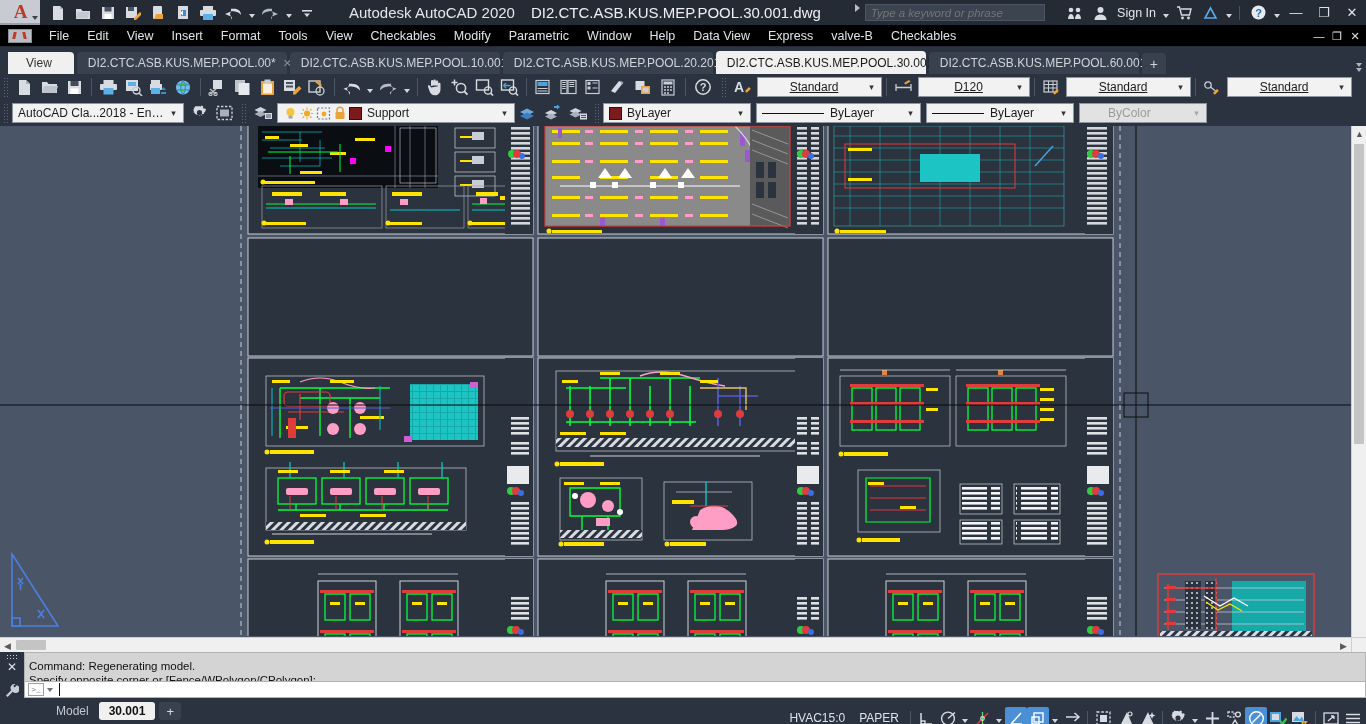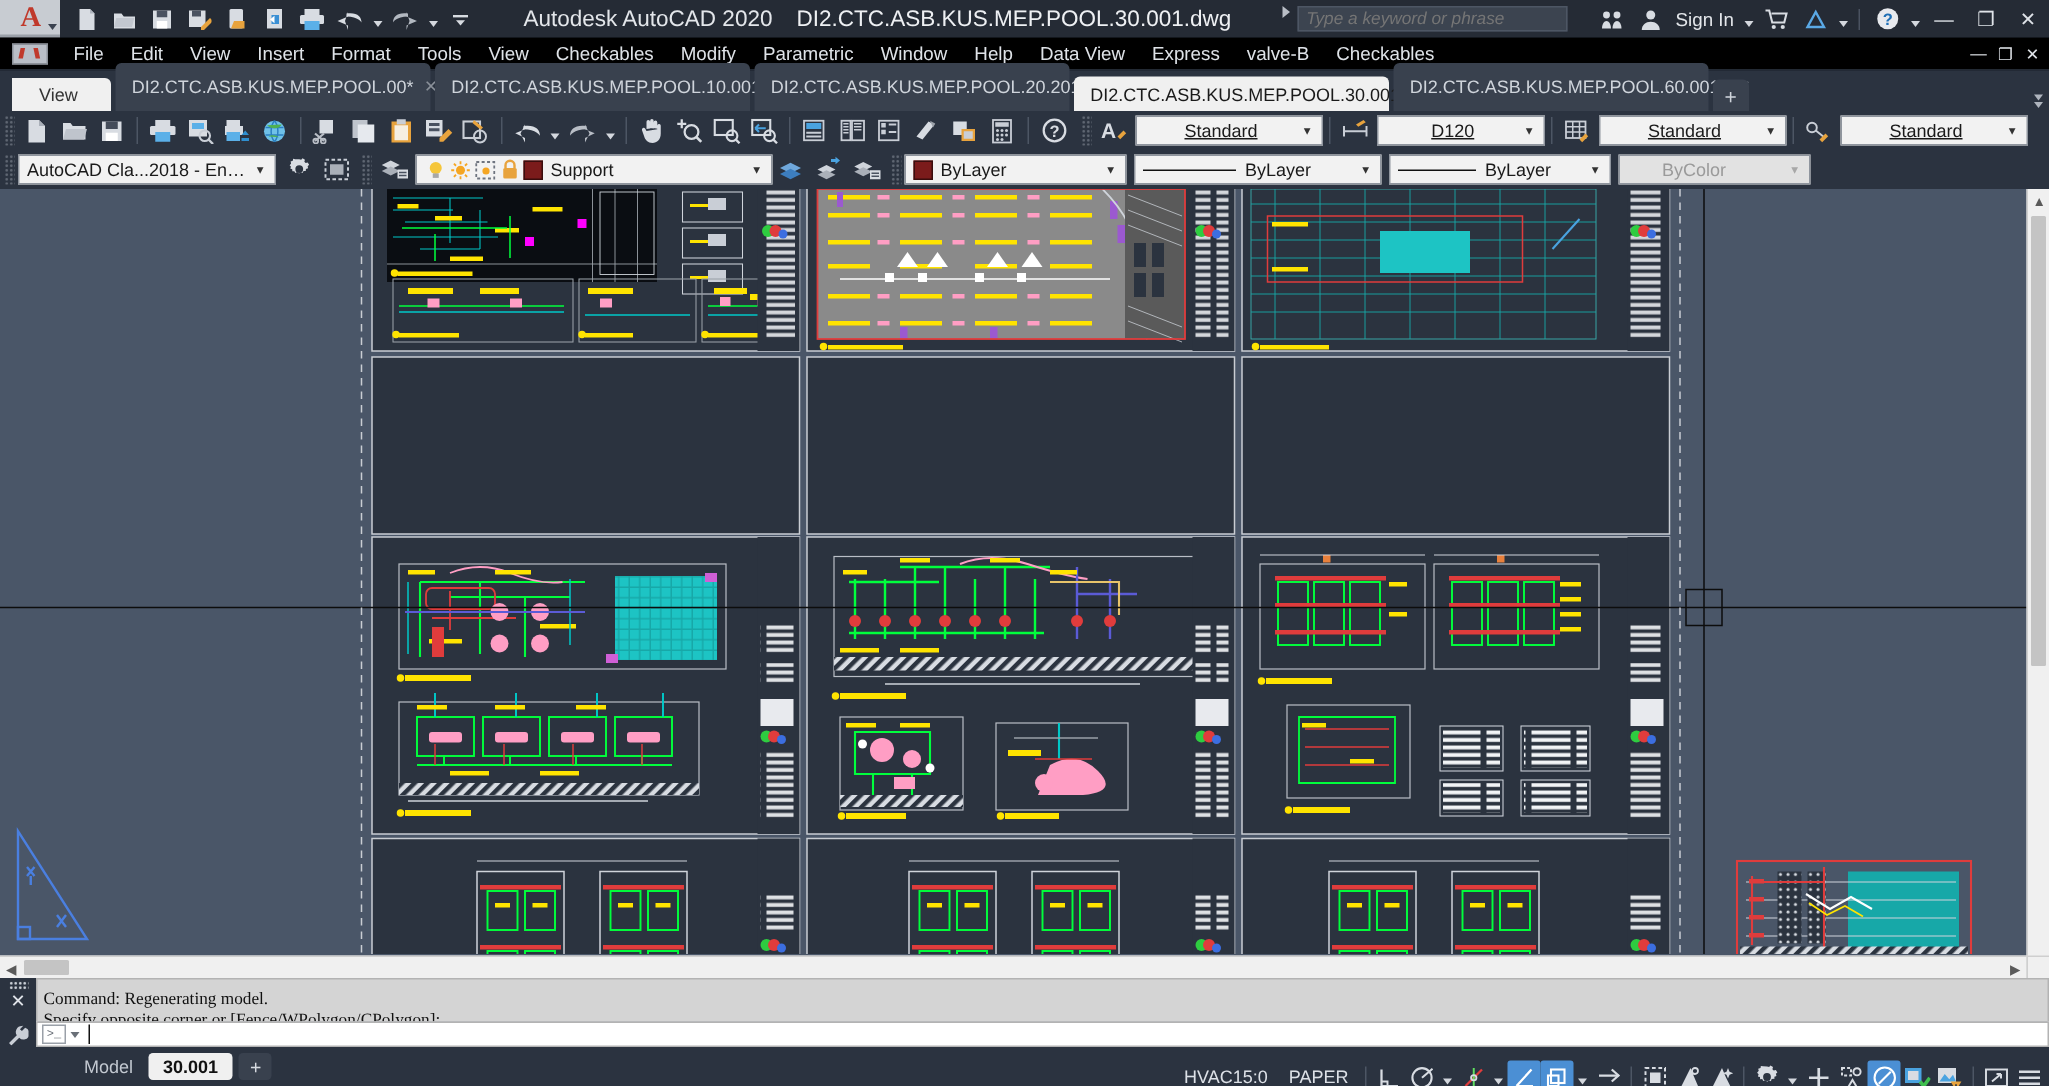--- a/index.html
+++ b/index.html
@@ -56,21 +56,21 @@
   .menu-icon-box:before{content:"";position:absolute;left:4px;top:2px;width:3px;height:7px;background:#c0392b;transform:skewX(-12deg);}
   .menu-icon-box:after{content:"";position:absolute;left:14px;top:2px;width:3px;height:7px;background:#c0392b;transform:skewX(12deg);}
   .mi { padding:0 9px; height:22px; line-height:22px; font-size:12.5px; color:#dfe3e8; cursor:pointer; white-space:nowrap;}
   .menubar .mb-right { position:absolute; right:2px; top:0; height:22px; display:flex; align-items:center; }
   .mb-right .wbtn { width:18px;height:22px;font-size:11px; }
 
   
   .tabbar { height:27px; background:#2b3340; display:flex; align-items:flex-end; flex:0 0 27px;
             padding-left:8px; position:relative; }
   .dtab {
-    height:32px; display:flex; align-items:center; gap:7px; padding:0 11px;
+    height:22px; display:flex; align-items:center; gap:7px; padding:0 11px;
     background:#3c4椅; background:#39414e; color:#cfd4db; font-size:12px;
     border-top-left-radius:4px; border-top-right-radius:4px; margin-right:3px;
     cursor:pointer; white-space:nowrap; max-width:210px;
   }
   .dtab.start { background:#f0f0f0; color:#333; border-top-left-radius:0; padding:0 22px 0 18px; height:22px;}
   .dtab.active { background:#f0f0f0; color:#1a1a1a; height:23px; }
   .dtab .x { font-size:11px; color:#8a9099; line-height:1;}
   .dtab.active .x { color:#555; }
   .tab-add { width:24px;height:21px;display:flex;align-items:center;justify-content:center;background:#39414e;
              color:#cfd4db;font-size:14px;border-top-left-radius:4px;border-top-right-radius:4px;cursor:pointer;}
@@ -111,21 +111,21 @@
   .corner-box { position:absolute; right:0; bottom:0; width:15px;height:15px;background:#f0f0f0;border-left:1px solid #cfcfcf;border-top:1px solid #cfcfcf;}
 
   
   .cmdarea { flex:0 0 46px; background:#2b3340; display:flex; }
   .cmd-left { width:24px; background:#2b3340; display:flex; flex-direction:column; align-items:center; padding-top:2px; gap:2px;}
   .cmd-grip { width:13px;height:6px; background-image:radial-gradient(#cfd4db 0.8px, transparent 0.9px); background-size:3px 3px;}
   .cmd-x { color:#e0e4e9; font-size:12px; line-height:11px; cursor:pointer;}
   .cmd-wrench { color:#c9ced6; font-size:12px; margin-top:8px; cursor:pointer;}
   .cmd-right { flex:1; display:flex; flex-direction:column; }
   .cmd-hist {
-    flex:0 0 29px; background:#d4d4d4; color:#111; font-family:Liberation Serif, serif;
+    flex:0 0 29px; background:#d4d4d4; color:#111; font-family:Liberation Sans, sans-serif;
     font-size:11.5px; line-height:14px; padding:6px 4px; border:1px solid #b3b3b3; border-bottom:none;
     overflow:hidden;
   }
   .cmd-input-row { flex:1; background:#fff; border:1px solid #b3b3b3; display:flex; align-items:center; padding:0 3px; }
   .cmd-prompt-ico { width:16px;height:13px;border:1px solid #9aa0a8; color:#6a7078; font-size:8px;
                     display:flex;align-items:center;justify-content:center;font-family:"Liberation Mono",monospace;}
   .cmd-prompt-caret { width:11px;height:13px;display:flex;align-items:center;justify-content:center;}
   .cmd-prompt-caret .tri-d { border-top-color:#6a7078; }
   .cmd-caret-bar { width:1px;height:13px;background:#111;margin-left:4px; }
 

